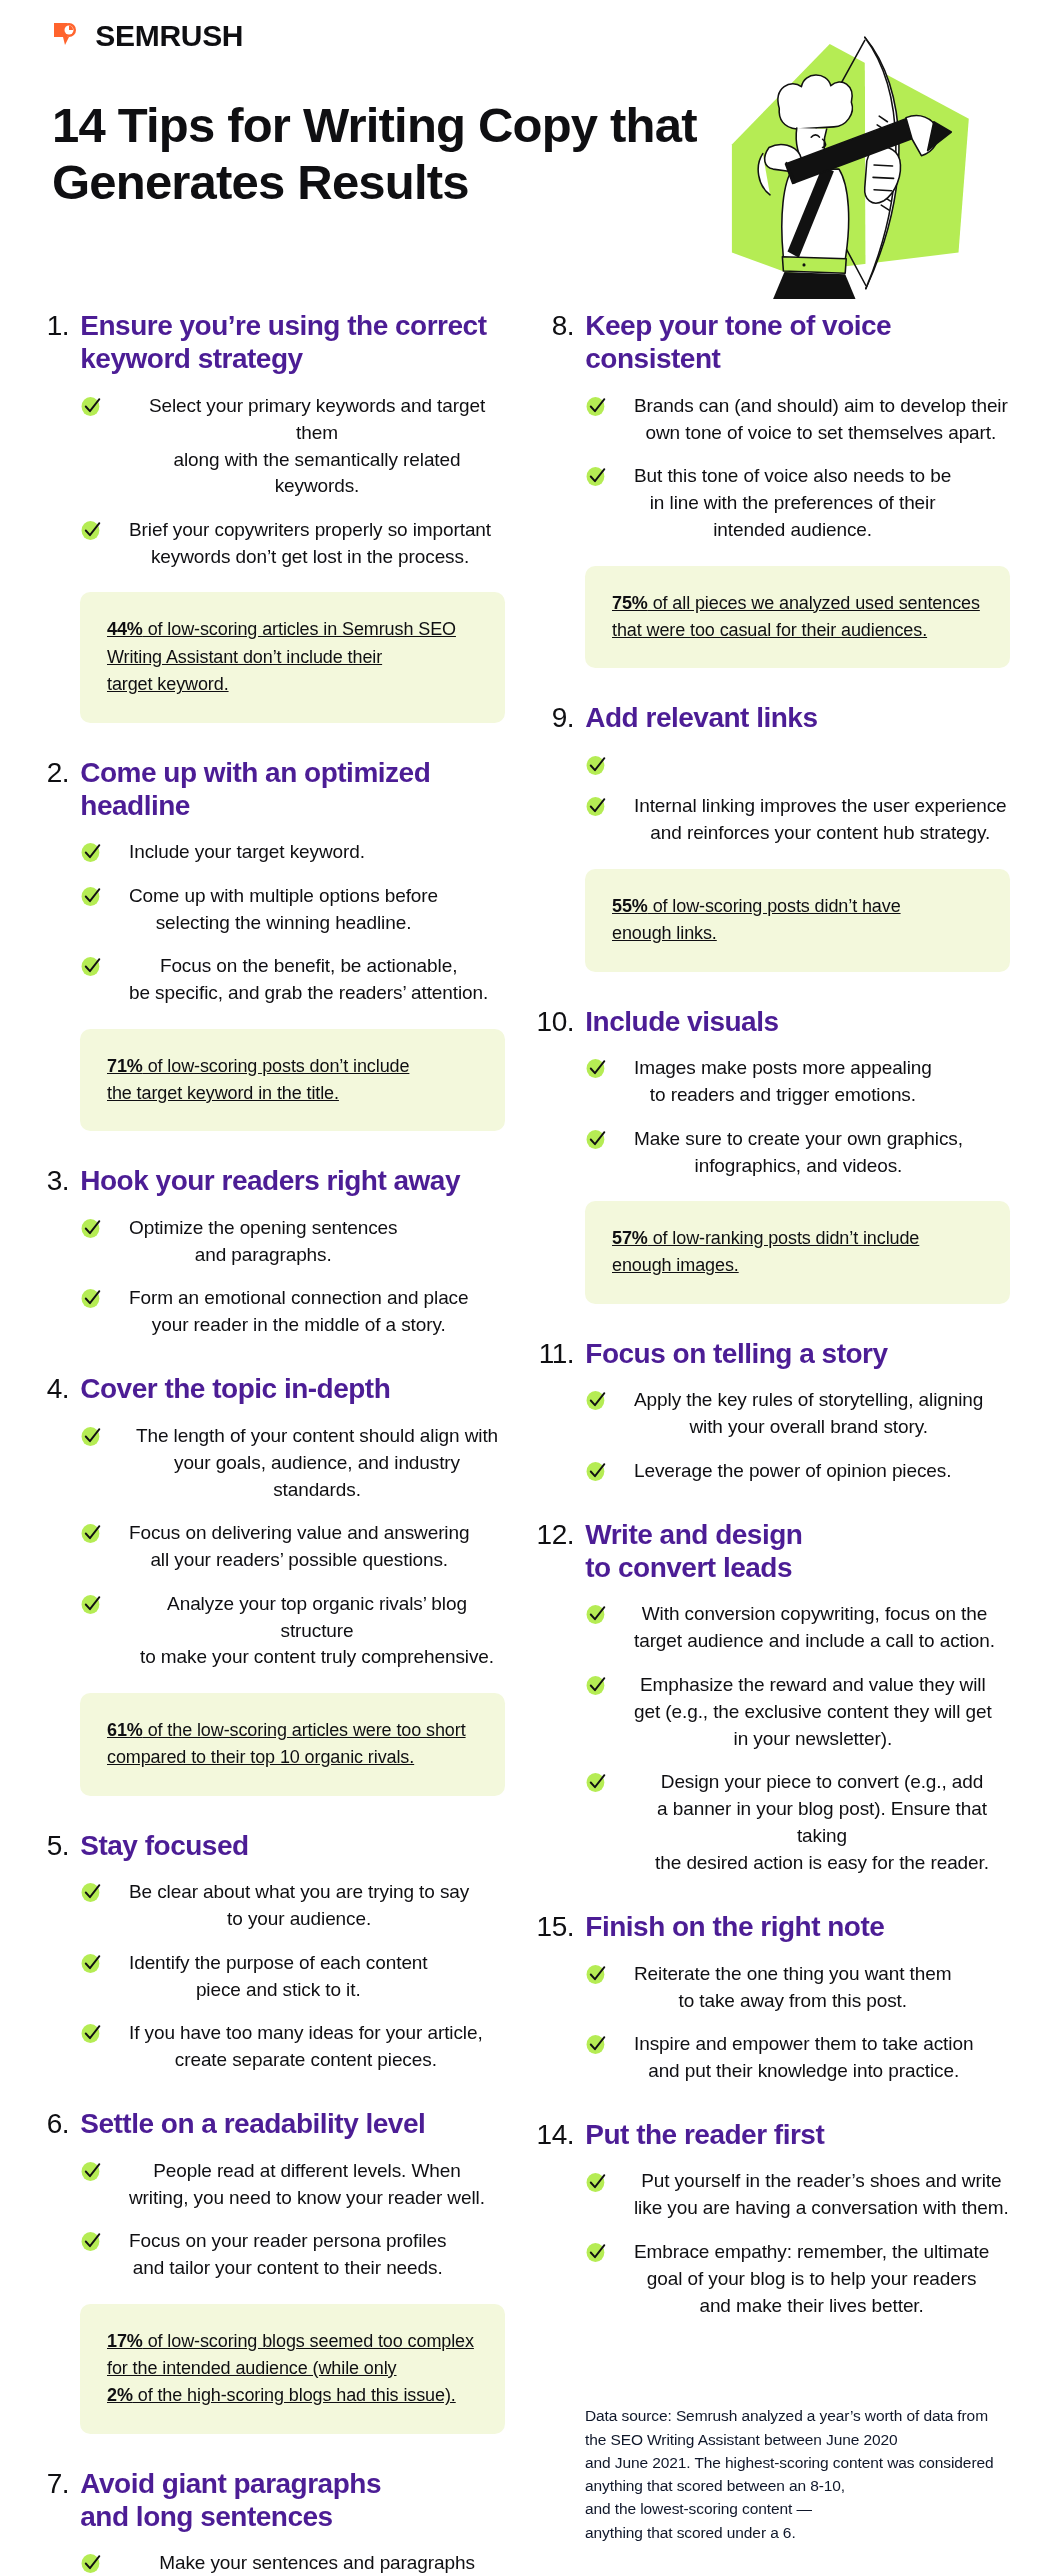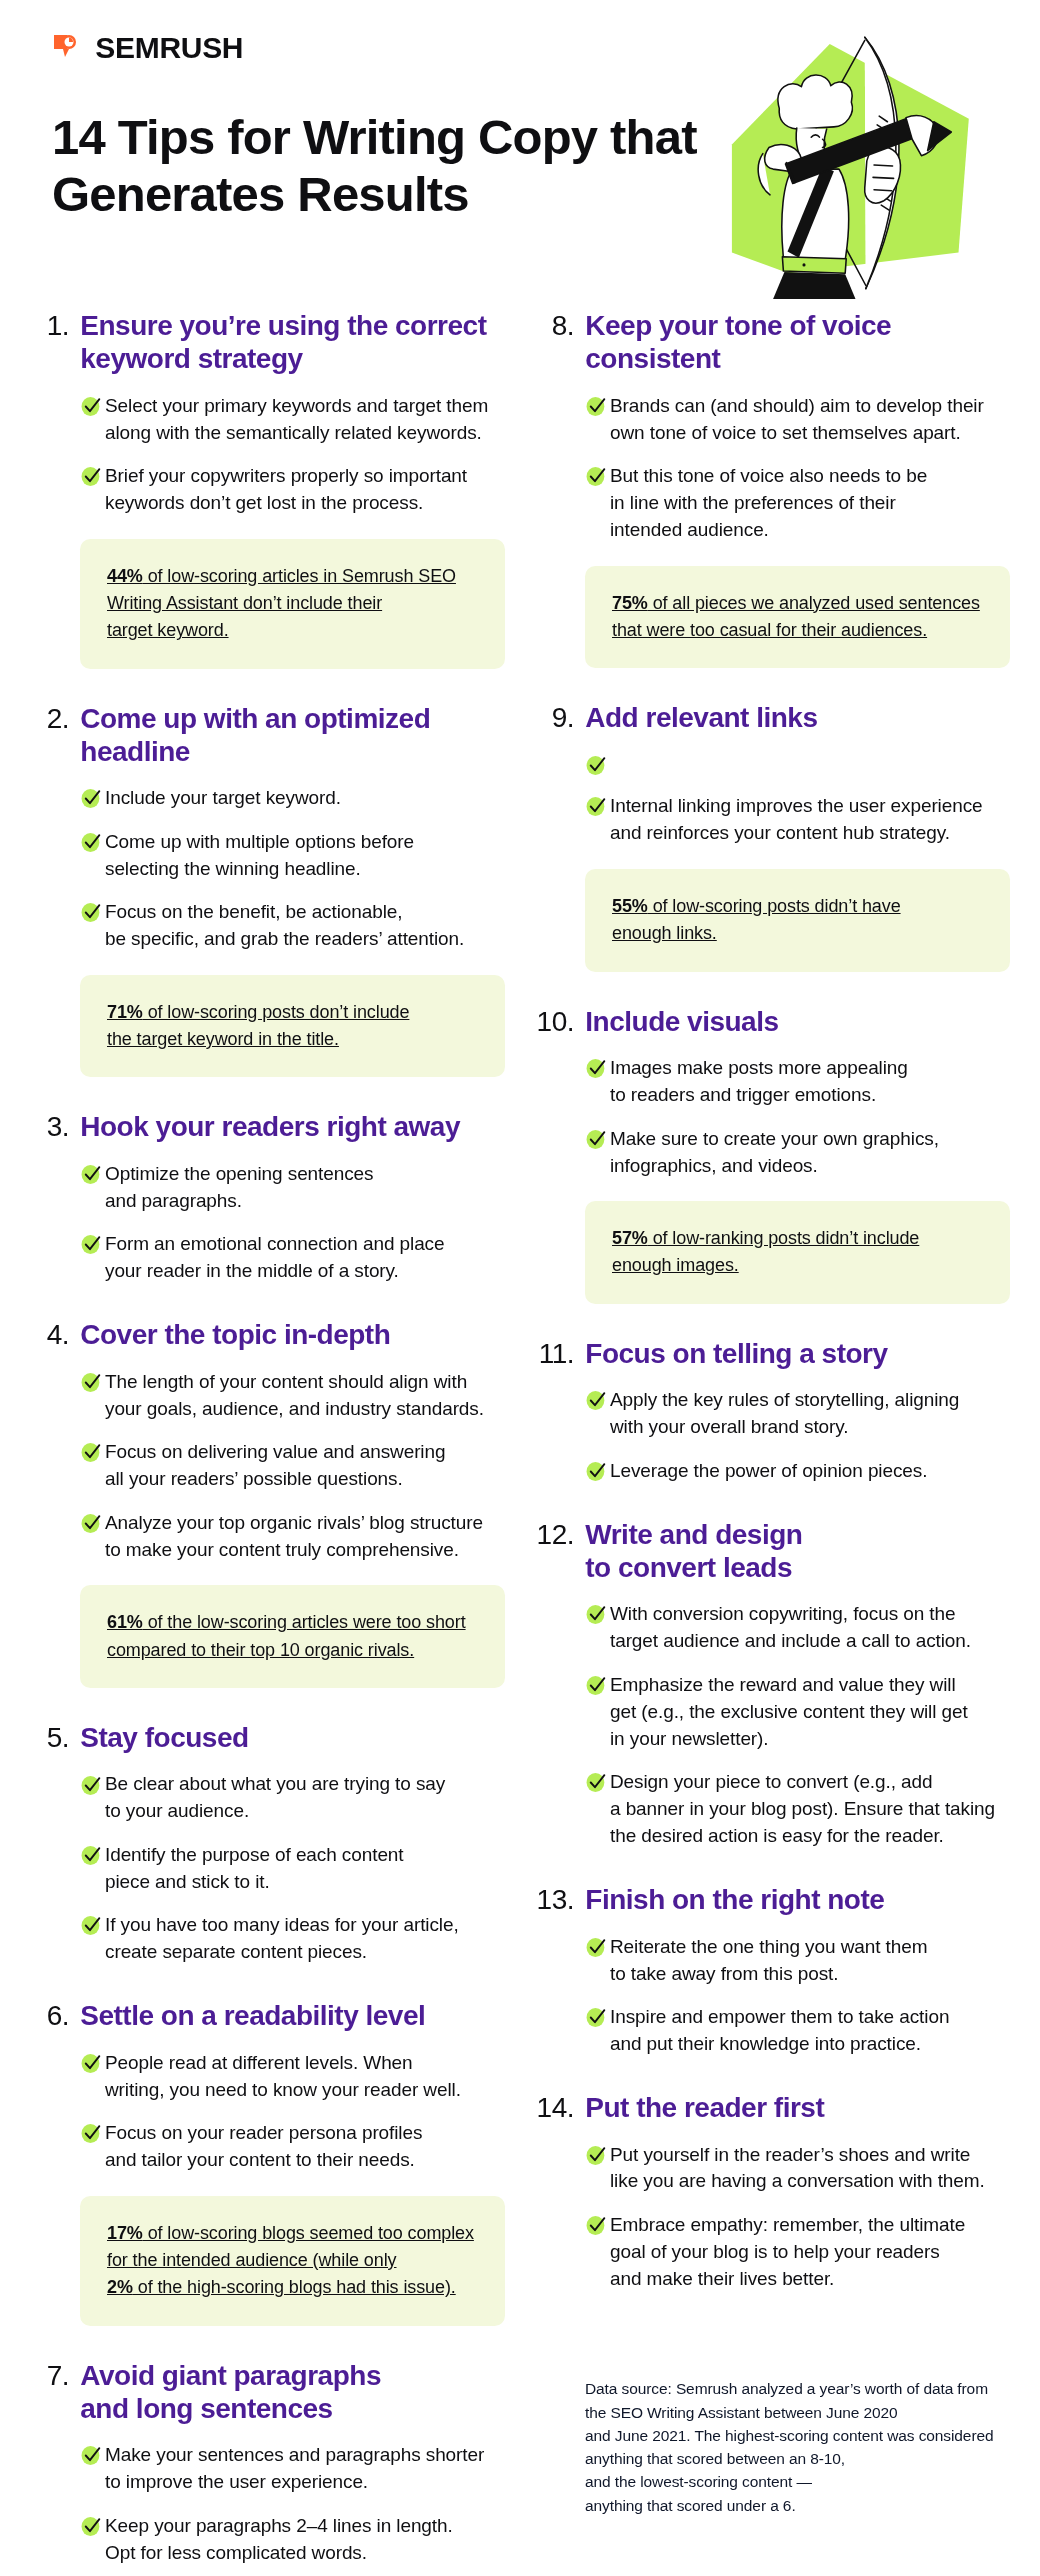--- a/index.html
+++ b/index.html
@@ -15,21 +15,21 @@
     width:1041px;
     min-height:2588px;
     background:#fff;
     box-sizing:border-box;
     overflow:hidden;
   }
 
   
   .header{
     position:relative;
-    padding:32px 0 0 52px;
+    padding:20px 0 0 52px;
     height:309px;
     box-sizing:border-box;
   }
   .brand{
     display:flex;
     align-items:center;
     gap:11.3px;
   }
   .brand-mark{ width:32px; height:32px; display:block; }
   .brand-name{
@@ -90,22 +90,23 @@
     font-weight:bold;
     letter-spacing:-0.5px;
     color:#4c1d95;
     white-space:pre-line;
   }
 
   .bullets{ margin:0 0 0 49px; padding:0; list-style:none; }
   .bullet{
     display:flex;
     align-items:flex-start;
-    gap:2px;
+    gap:26px;
     margin-bottom:16.5px;
+    text-align:center;
   }
   .check-icon{
     flex:0 0 auto;
     width:23px; height:23px;
     margin-top:2.1px;
     display:block;
   }
   .bullet-text{
     font-size:19px;
     line-height:1.42;
@@ -599,21 +600,21 @@
                 </svg>
               </span>
               <span class="bullet-text">Design your piece to convert (e.g., add
 a banner in your blog post). Ensure that taking
 the desired action is easy for the reader.</span>
             </li>
           </ul>
         </section>
         <section class="tip">
           <div class="tip-head">
-            <span class="tip-num">13.</span>
+            <span class="tip-num">15.</span>
             <span class="tip-title">Finish on the right note</span>
           </div>
           <ul class="bullets">
             <li class="bullet">
               <span>
                 <svg class="check-icon" viewBox="0 0 44 44" aria-hidden="true">
                   <ellipse cx="20" cy="22" rx="17" ry="18" fill="#b5ec54"></ellipse>
                   <path d="M11 22 L19 31 L37 8" fill="none" stroke="#111" stroke-width="3.6" stroke-linecap="round" stroke-linejoin="round"></path>
                 </svg>
               </span>

